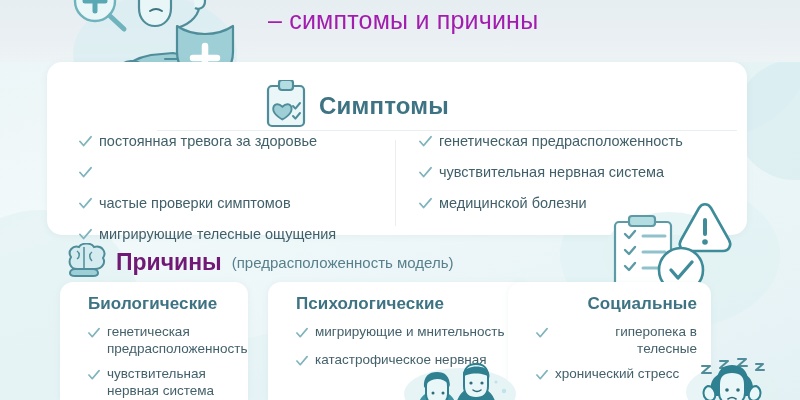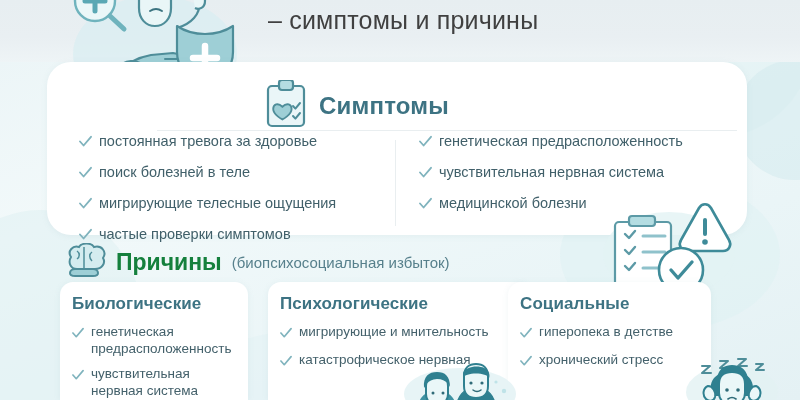--- a/index.html
+++ b/index.html
@@ -21,28 +21,28 @@
   .blob-d { left: 560px; top: 180px;  width: 220px; height: 150px; background: #e0f1f3; opacity: .6; }
   .blob-e { left: 180px; top: 330px;  width: 260px; height: 140px; background: #e2f2f4; opacity: .45; }
 
   
   .title-band {
     position: absolute; left: 0; top: 0; width: 800px; height: 62px;
     background: linear-gradient(180deg, #e7eef1 0%, #e9eff2 60%, #eef4f6 100%);
   }
   .title-text {
     position: absolute; left: 268px; top: 6px;
-    font-size: 25px; font-weight: 400; color: #404040;
+    font-size: 25px; font-weight: 400; color: #a21caf;
     letter-spacing: .2px; white-space: nowrap; text-align: center;
   }
 
   
   .card-symptoms {
     position: absolute; left: 47px; top: 62px; width: 700px; height: 173px;
-    background: #ffffff; border-radius: 24px;
+    background: #ffffff; border-radius: 15px;
     box-shadow: 0 1px 6px rgba(120,160,170,.10);
   }
   .sym-head { position: absolute; left: 218px; top: 18px; display: flex; align-items: center; gap: 12px; }
   .sym-head-title { font-size: 24px; font-weight: 700; color: #3d7383; letter-spacing: .2px; }
   .sym-rule {
     position: absolute; left: 110px; top: 68px; width: 580px; height: 1px;
     background: #e9eef0;
   }
   .sym-vrule {
     position: absolute; left: 348px; top: 78px; width: 1px; height: 86px;
@@ -50,33 +50,33 @@
   }
   .sym-col { position: absolute; top: 70px; }
   .sym-col-left  { left: 32px;  width: 300px; }
   .sym-col-right { left: 372px; width: 310px; }
 
   
   .causes-head {
     position: absolute; left: 62px; top: 243px;
     display: flex; align-items: center; gap: 10px;
   }
-  .causes-title { font-size: 23px; font-weight: 700; color: #15803d; }
+  .causes-title { font-size: 23px; font-weight: 700; color: #701a75; }
   .causes-sub   { font-size: 15px; font-weight: 400; color: #57808c; }
 
   
   .cause-card {
     position: absolute; top: 282px; height: 118px;
     background: #ffffff; border-radius: 13px 13px 0 0;
     box-shadow: 0 1px 6px rgba(120,160,170,.10);
-    padding: 12px 14px 0 12px;
+    padding: 12px 14px 0 28px;
   }
   .cc-1 { left: 60px;  width: 188px; }
   .cc-2 { left: 268px; width: 264px; }
-  .cc-3 { left: 508px; width: 203px; }
+  .cc-3 { left: 508px; width: 203px; text-align: right; }
   .cause-card-title {
     font-size: 17px; font-weight: 700; color: #3d7383; margin-bottom: 9px;
     letter-spacing: .1px;
   }
 
   
   .li { display: flex; align-items: flex-start; gap: 7px; margin-bottom: 8px; }
   .li-text { font-size: 13.5px; color: #44616b; line-height: 1.27; }
   .sym-col .li { margin-bottom: 11px; }
   .sym-col .li-text { font-size: 14.5px; color: #41606a; }
@@ -155,37 +155,36 @@
           </svg>
       </span>
       <span class="li-text">постоянная тревога за здоровье</span>
     </div>
     <div class="li">
       <span class="check">
         <svg width="13" height="13" viewBox="0 0 13 13">
             <path d="M1 6.5L4.6 10.5L12 1.8" stroke="#7fb3bd" stroke-width="1.8" fill="none" stroke-linecap="round" stroke-linejoin="round"></path>
           </svg>
       </span>
-      <span class="li-text">поиск болезней в теле</span>
+    </div>
+    <div class="li">
+      <span class="check">
+        <svg width="13" height="13" viewBox="0 0 13 13">
+            <path d="M1 6.5L4.6 10.5L12 1.8" stroke="#7fb3bd" stroke-width="1.8" fill="none" stroke-linecap="round" stroke-linejoin="round"></path>
+          </svg>
+      </span>
+      <span class="li-text">частые проверки симптомов</span>
     </div>
     <div class="li">
       <span class="check">
         <svg width="13" height="13" viewBox="0 0 13 13">
             <path d="M1 6.5L4.6 10.5L12 1.8" stroke="#7fb3bd" stroke-width="1.8" fill="none" stroke-linecap="round" stroke-linejoin="round"></path>
           </svg>
       </span>
       <span class="li-text">мигрирующие телесные ощущения</span>
-    </div>
-    <div class="li">
-      <span class="check">
-        <svg width="13" height="13" viewBox="0 0 13 13">
-            <path d="M1 6.5L4.6 10.5L12 1.8" stroke="#7fb3bd" stroke-width="1.8" fill="none" stroke-linecap="round" stroke-linejoin="round"></path>
-          </svg>
-      </span>
-      <span class="li-text">частые проверки симптомов</span>
     </div>
   </div>
 
   <div class="sym-col sym-col-right">
     <div class="li">
       <span class="check">
         <svg width="13" height="13" viewBox="0 0 13 13">
             <path d="M1 6.5L4.6 10.5L12 1.8" stroke="#7fb3bd" stroke-width="1.8" fill="none" stroke-linecap="round" stroke-linejoin="round"></path>
           </svg>
       </span>
@@ -229,21 +228,21 @@
 
 <div class="causes-head">
   <span>
     <svg width="44" height="34" viewBox="0 0 44 34">
       <path d="M9 14c-4-6 2-12 8-10 2-4 12-5 15 0 8-2 13 5 9 11 3 5-1 11-8 11H15c-7 0-9-7-6-12z" fill="#d4ecef" stroke="#4e8d99" stroke-width="2"></path>
       <path d="M22 4v22M15 8c3 2 3 6 0 8M30 9c-3 2-3 6 0 9" stroke="#4e8d99" stroke-width="1.5" fill="none"></path>
       <path d="M13 26h18c3 0 5 2 5 4 0 2-2 3-5 3H13c-3 0-5-1-5-3 0-2 2-4 5-4z" fill="#9ecfd6" stroke="#4e8d99" stroke-width="2"></path>
     </svg>
   </span>
   <span class="causes-title">Причины</span>
-  <span class="causes-sub">(биопсихосоциальная  избыток)</span>
+  <span class="causes-sub">(предрасположенность  модель)</span>
 </div>
 
 <div class="cause-card cc-1">
   <div class="cause-card-title">Биологические</div>
   <div class="li">
     <span class="check">
       <svg width="12" height="12" viewBox="0 0 13 13">
           <path d="M1 6.5L4.6 10.5L12 1.8" stroke="#7fb3bd" stroke-width="1.8" fill="none" stroke-linecap="round" stroke-linejoin="round"></path>
         </svg>
     </span>
@@ -281,21 +280,21 @@
 </div>
 
 <div class="cause-card cc-3">
   <div class="cause-card-title">Социальные</div>
   <div class="li">
     <span class="check">
       <svg width="12" height="12" viewBox="0 0 13 13">
           <path d="M1 6.5L4.6 10.5L12 1.8" stroke="#7fb3bd" stroke-width="1.8" fill="none" stroke-linecap="round" stroke-linejoin="round"></path>
         </svg>
     </span>
-    <span class="li-text">гиперопека в детстве</span>
+    <span class="li-text">гиперопека в телесные</span>
   </div>
   <div class="li">
     <span class="check">
       <svg width="12" height="12" viewBox="0 0 13 13">
           <path d="M1 6.5L4.6 10.5L12 1.8" stroke="#7fb3bd" stroke-width="1.8" fill="none" stroke-linecap="round" stroke-linejoin="round"></path>
         </svg>
     </span>
     <span class="li-text">хронический стресс</span>
   </div>
 </div>

